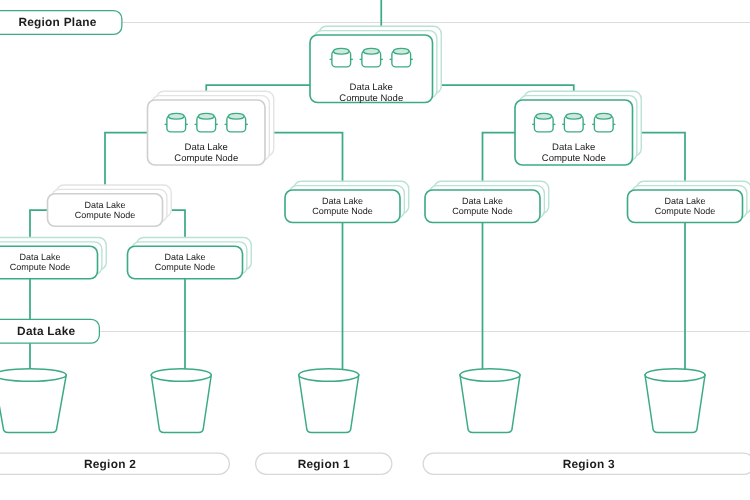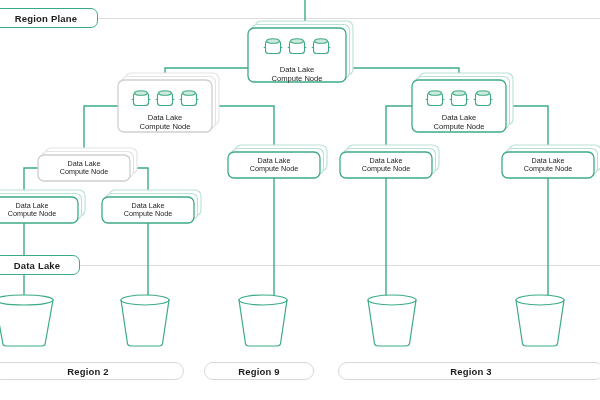--- a/index.html
+++ b/index.html
@@ -218,18 +218,18 @@
     <div class="plane-pill" style="left: -6px; top: 8px; width: 104px; height: 20px; font-size: 9.5px;">
       <span>Region Plane</span>
     </div>
     <div class="plane-pill" style="left: -6px; top: 255px; width: 86px; height: 20px; font-size: 9.5px;">
       <span>Data Lake</span>
     </div>
     <div class="region-pill" style="left: -8px; top: 362px; width: 192px; height: 18px;">
       <span>Region 2</span>
     </div>
     <div class="region-pill" style="left: 204px; top: 362px; width: 110px; height: 18px;">
-      <span>Region 9</span>
+      <span>Region 1</span>
     </div>
     <div class="region-pill" style="left: 338px; top: 362px; width: 266px; height: 18px;">
       <span>Region 3</span>
     </div>
   </div>
 
 </body></html>

